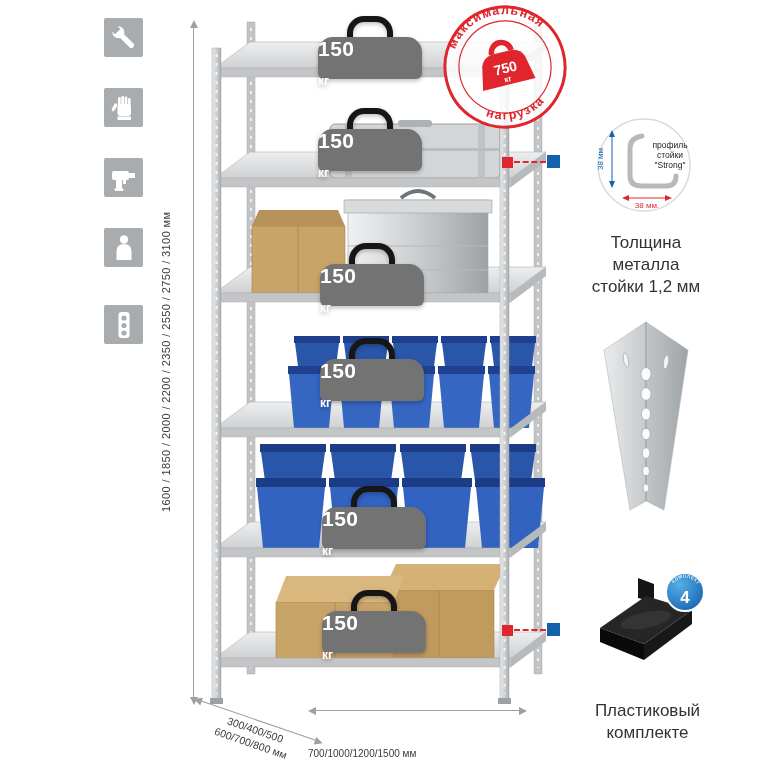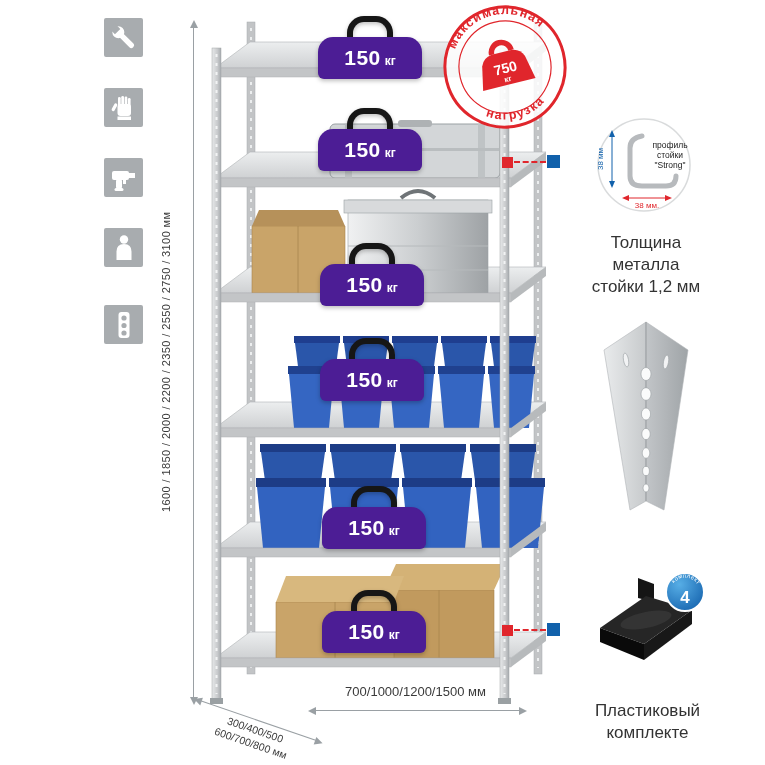--- a/index.html
+++ b/index.html
@@ -15,42 +15,42 @@
   .arr{position:absolute;width:0;height:0;}
   .arr-up{left:190px;top:20px;border-left:4px solid transparent;border-right:4px solid transparent;border-bottom:8px solid #9aa0a4;}
   .arr-down{left:190px;top:697px;border-left:4px solid transparent;border-right:4px solid transparent;border-top:8px solid #9aa0a4;}
   .height-label{position:absolute;left:160px;top:26px;height:672px;width:20px;
         writing-mode:vertical-rl;transform:rotate(180deg);text-align:center;
         font-size:11px;letter-spacing:.4px;color:#3a3a3a;}
 
   
   .weight{position:absolute;width:104px;filter:drop-shadow(0 2px 2px rgba(0,0,0,.25));}
   .weight-handle{width:34px;height:18px;border:6px solid #161616;border-bottom:none;border-radius:17px 17px 0 0;margin:0 auto;}
-  .weight-body{height:42px;margin-top:-3px;background:#4c1d95;border-radius:15px 15px 6px 6px;
-        display:flex;align-items:baseline;justify-content:center;gap:4px;color:#fff;padding-top:0;}
+  .weight-body{height:42px;margin-top:-3px;background:#737373;border-radius:15px 15px 6px 6px;
+        display:flex;align-items:baseline;justify-content:center;gap:4px;color:#fff;padding-top:0;flex-direction:column;}
   .weight-value{font-size:21px;font-weight:bold;letter-spacing:.5px;line-height:42px;}
   .weight-unit{font-size:12px;font-weight:bold;}
 
   
   .stamp{position:absolute;left:440px;top:2px;transform:rotate(-14deg);}
 
   
   .sq{position:absolute;}
   .sq-red{width:11px;height:11px;background:#e0262c;}
   .sq-blue{width:13px;height:13px;background:#1161ab;}
   .dash-red{position:absolute;width:32px;height:0;border-top:2px dashed #e0262c;}
 
   
   .caption{position:absolute;text-align:center;font-size:17px;line-height:1.3;color:#333;white-space:pre-line;}
 
   
   .hline{position:absolute;left:313px;top:710px;width:208px;border-top:1px solid #9aa0a4;}
   .arr-left{left:308px;top:706.5px;border-top:4px solid transparent;border-bottom:4px solid transparent;border-right:8px solid #9aa0a4;}
   .arr-right{left:519px;top:706.5px;border-top:4px solid transparent;border-bottom:4px solid transparent;border-left:8px solid #9aa0a4;}
-  .width-label{position:absolute;left:308px;top:684px;width:215px;text-align:center;font-size:13px;color:#3a3a3a;}
+  .width-label{position:absolute;left:308px;top:748px;width:215px;text-align:left;font-size:10px;color:#3a3a3a;}
   .depth-group{position:absolute;left:200px;top:700px;width:130px;transform:rotate(19deg);transform-origin:0 0;}
   .depth-line{position:relative;width:124px;border-top:1px solid #9aa0a4;}
   .depth-line .arr-l{position:absolute;left:-6px;top:-4.5px;width:0;height:0;border-top:4px solid transparent;border-bottom:4px solid transparent;border-right:8px solid #9aa0a4;}
   .depth-line .arr-r{position:absolute;right:-6px;top:-4.5px;width:0;height:0;border-top:4px solid transparent;border-bottom:4px solid transparent;border-left:8px solid #9aa0a4;}
   .depth-label{width:124px;margin-top:3px;text-align:center;font-size:10.5px;line-height:1.3;color:#3a3a3a;white-space:pre-line;}
 </style>
 </head>
 <body>
 
 <div id="canvas">

